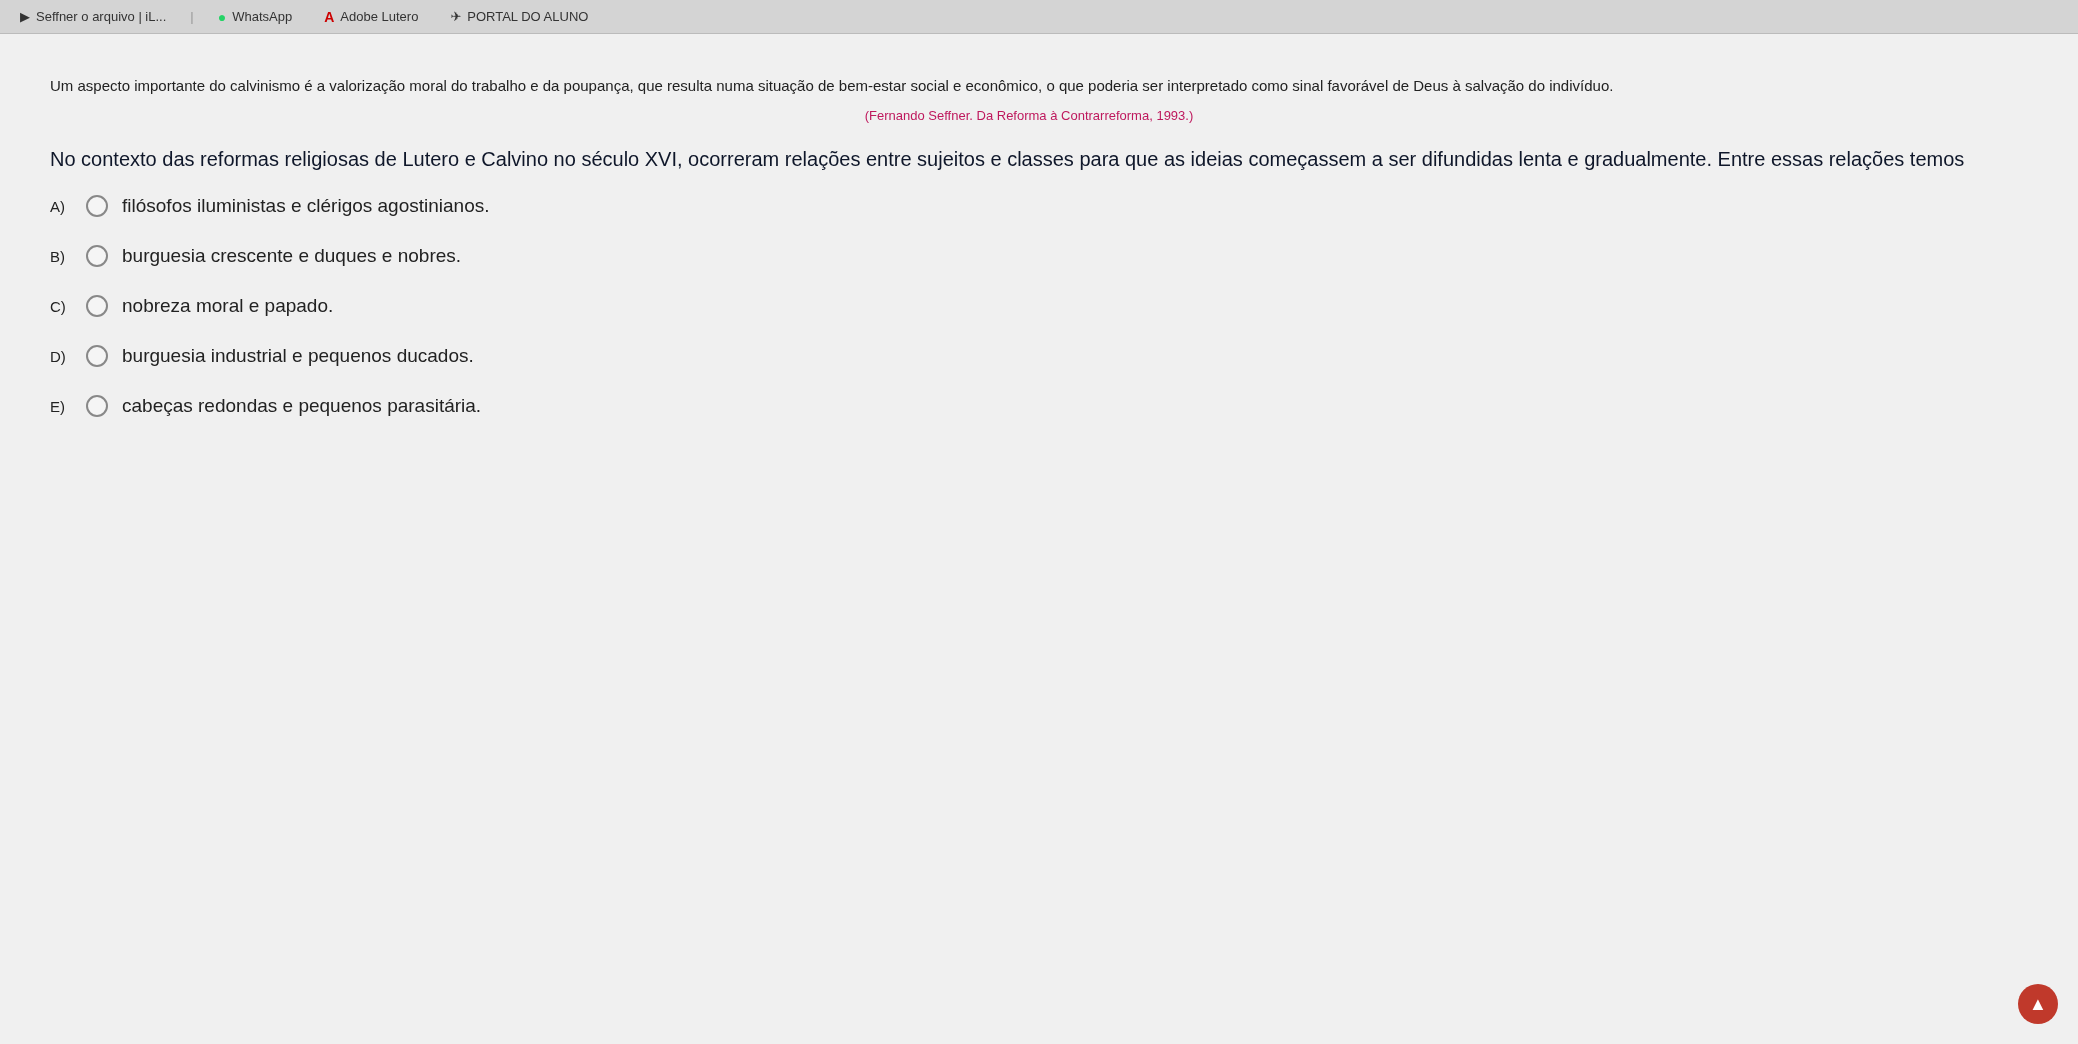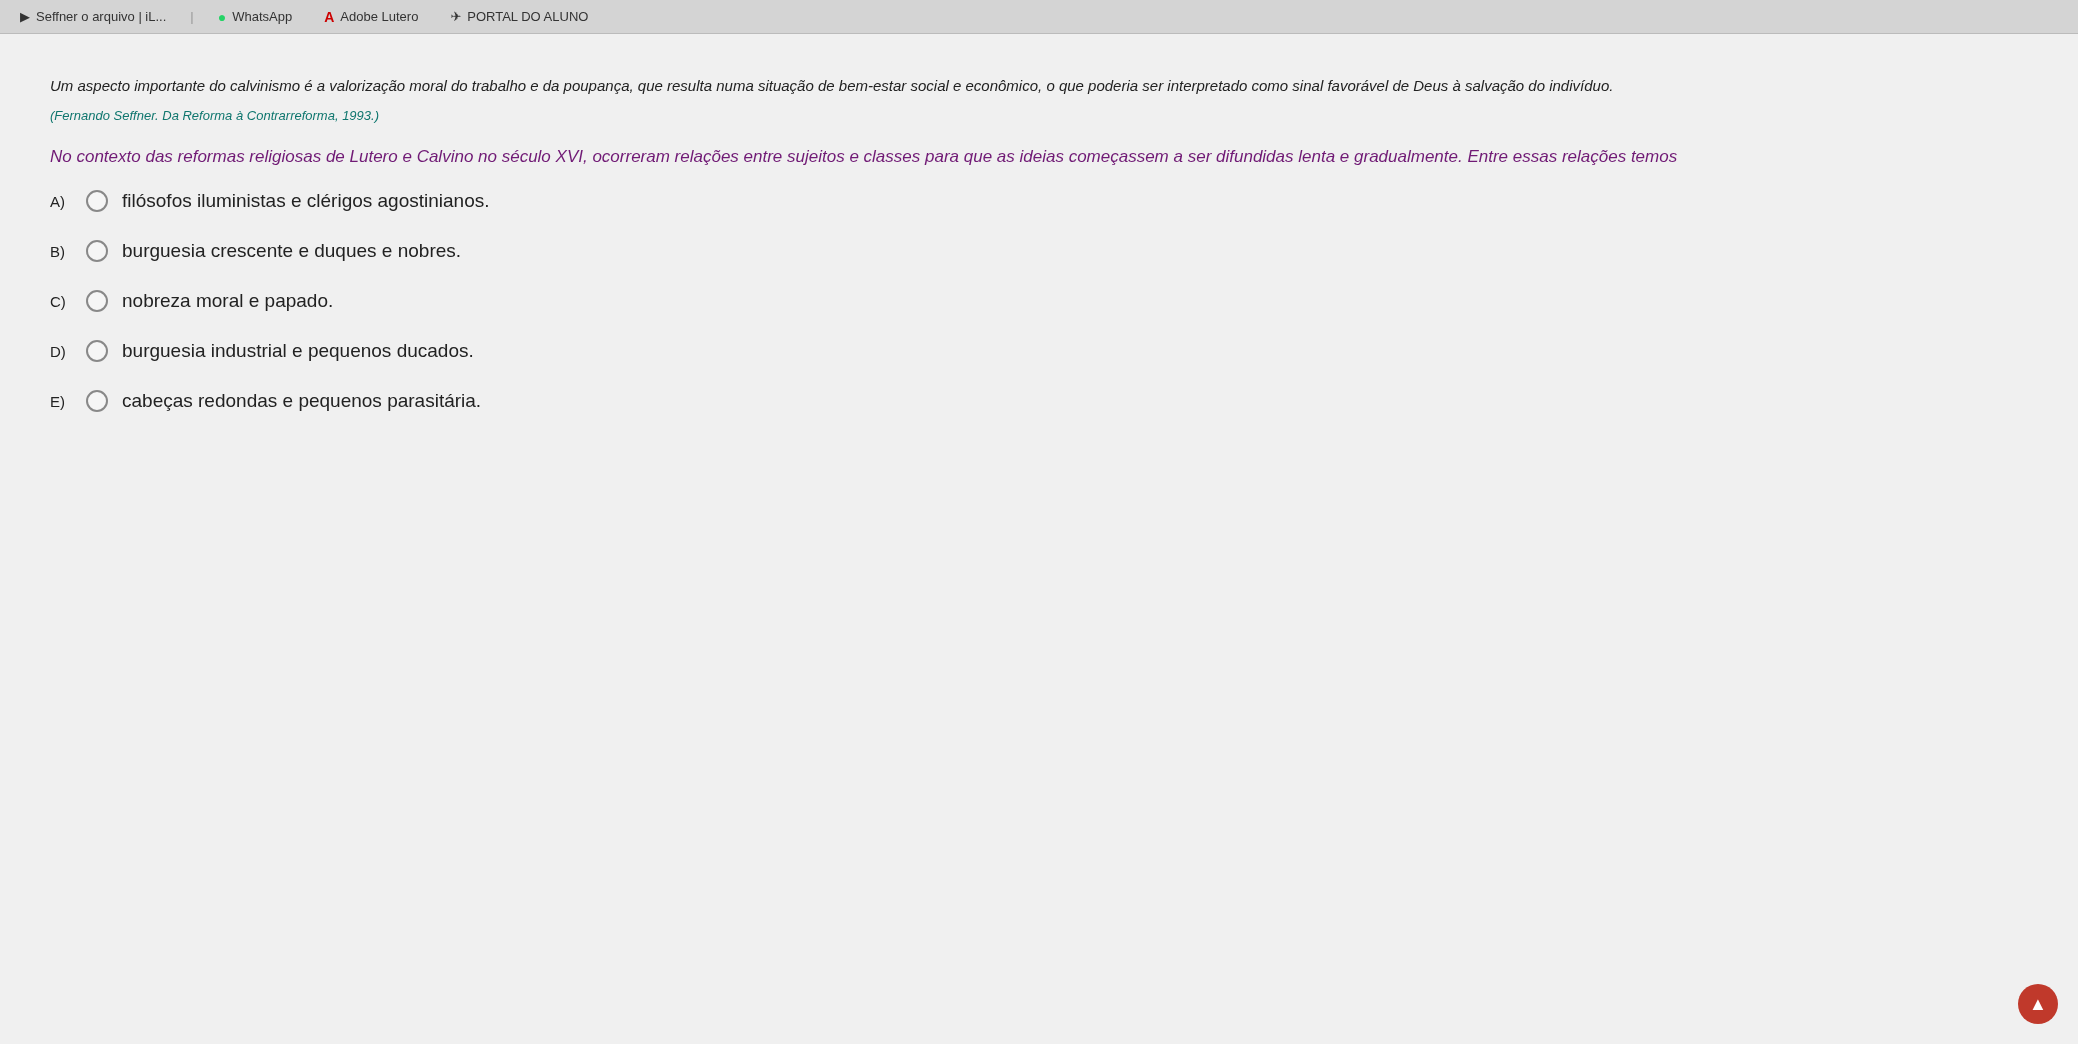--- a/index.html
+++ b/index.html
@@ -46,41 +46,40 @@
     .main-content {
       background: #f0f0f0;
       margin: 0;
       padding: 40px 50px 40px 50px;
       min-height: 1010px;
     }
 
     .question-text-block {
       background: transparent;
       margin-bottom: 20px;
-      font-style: italic;
     }
 
     .question-paragraph {
       font-size: 15px;
       color: #222;
       line-height: 1.6;
       margin-bottom: 8px;
     }
 
     .citation {
-      text-align: left;
+      text-align: center;
       font-size: 13px;
-      color: #0f766e;
+      color: #be185d;
       margin: 10px 0 20px 0;
       padding-right: 20px;
     }
 
     .question-prompt {
-      font-size: 17px;
-      color: #701a75;
+      font-size: 20px;
+      color: #0f172a;
       line-height: 1.6;
     }
 
     .options-list {
       list-style: none;
       display: flex;
       flex-direction: column;
       gap: 28px;
     }
 

